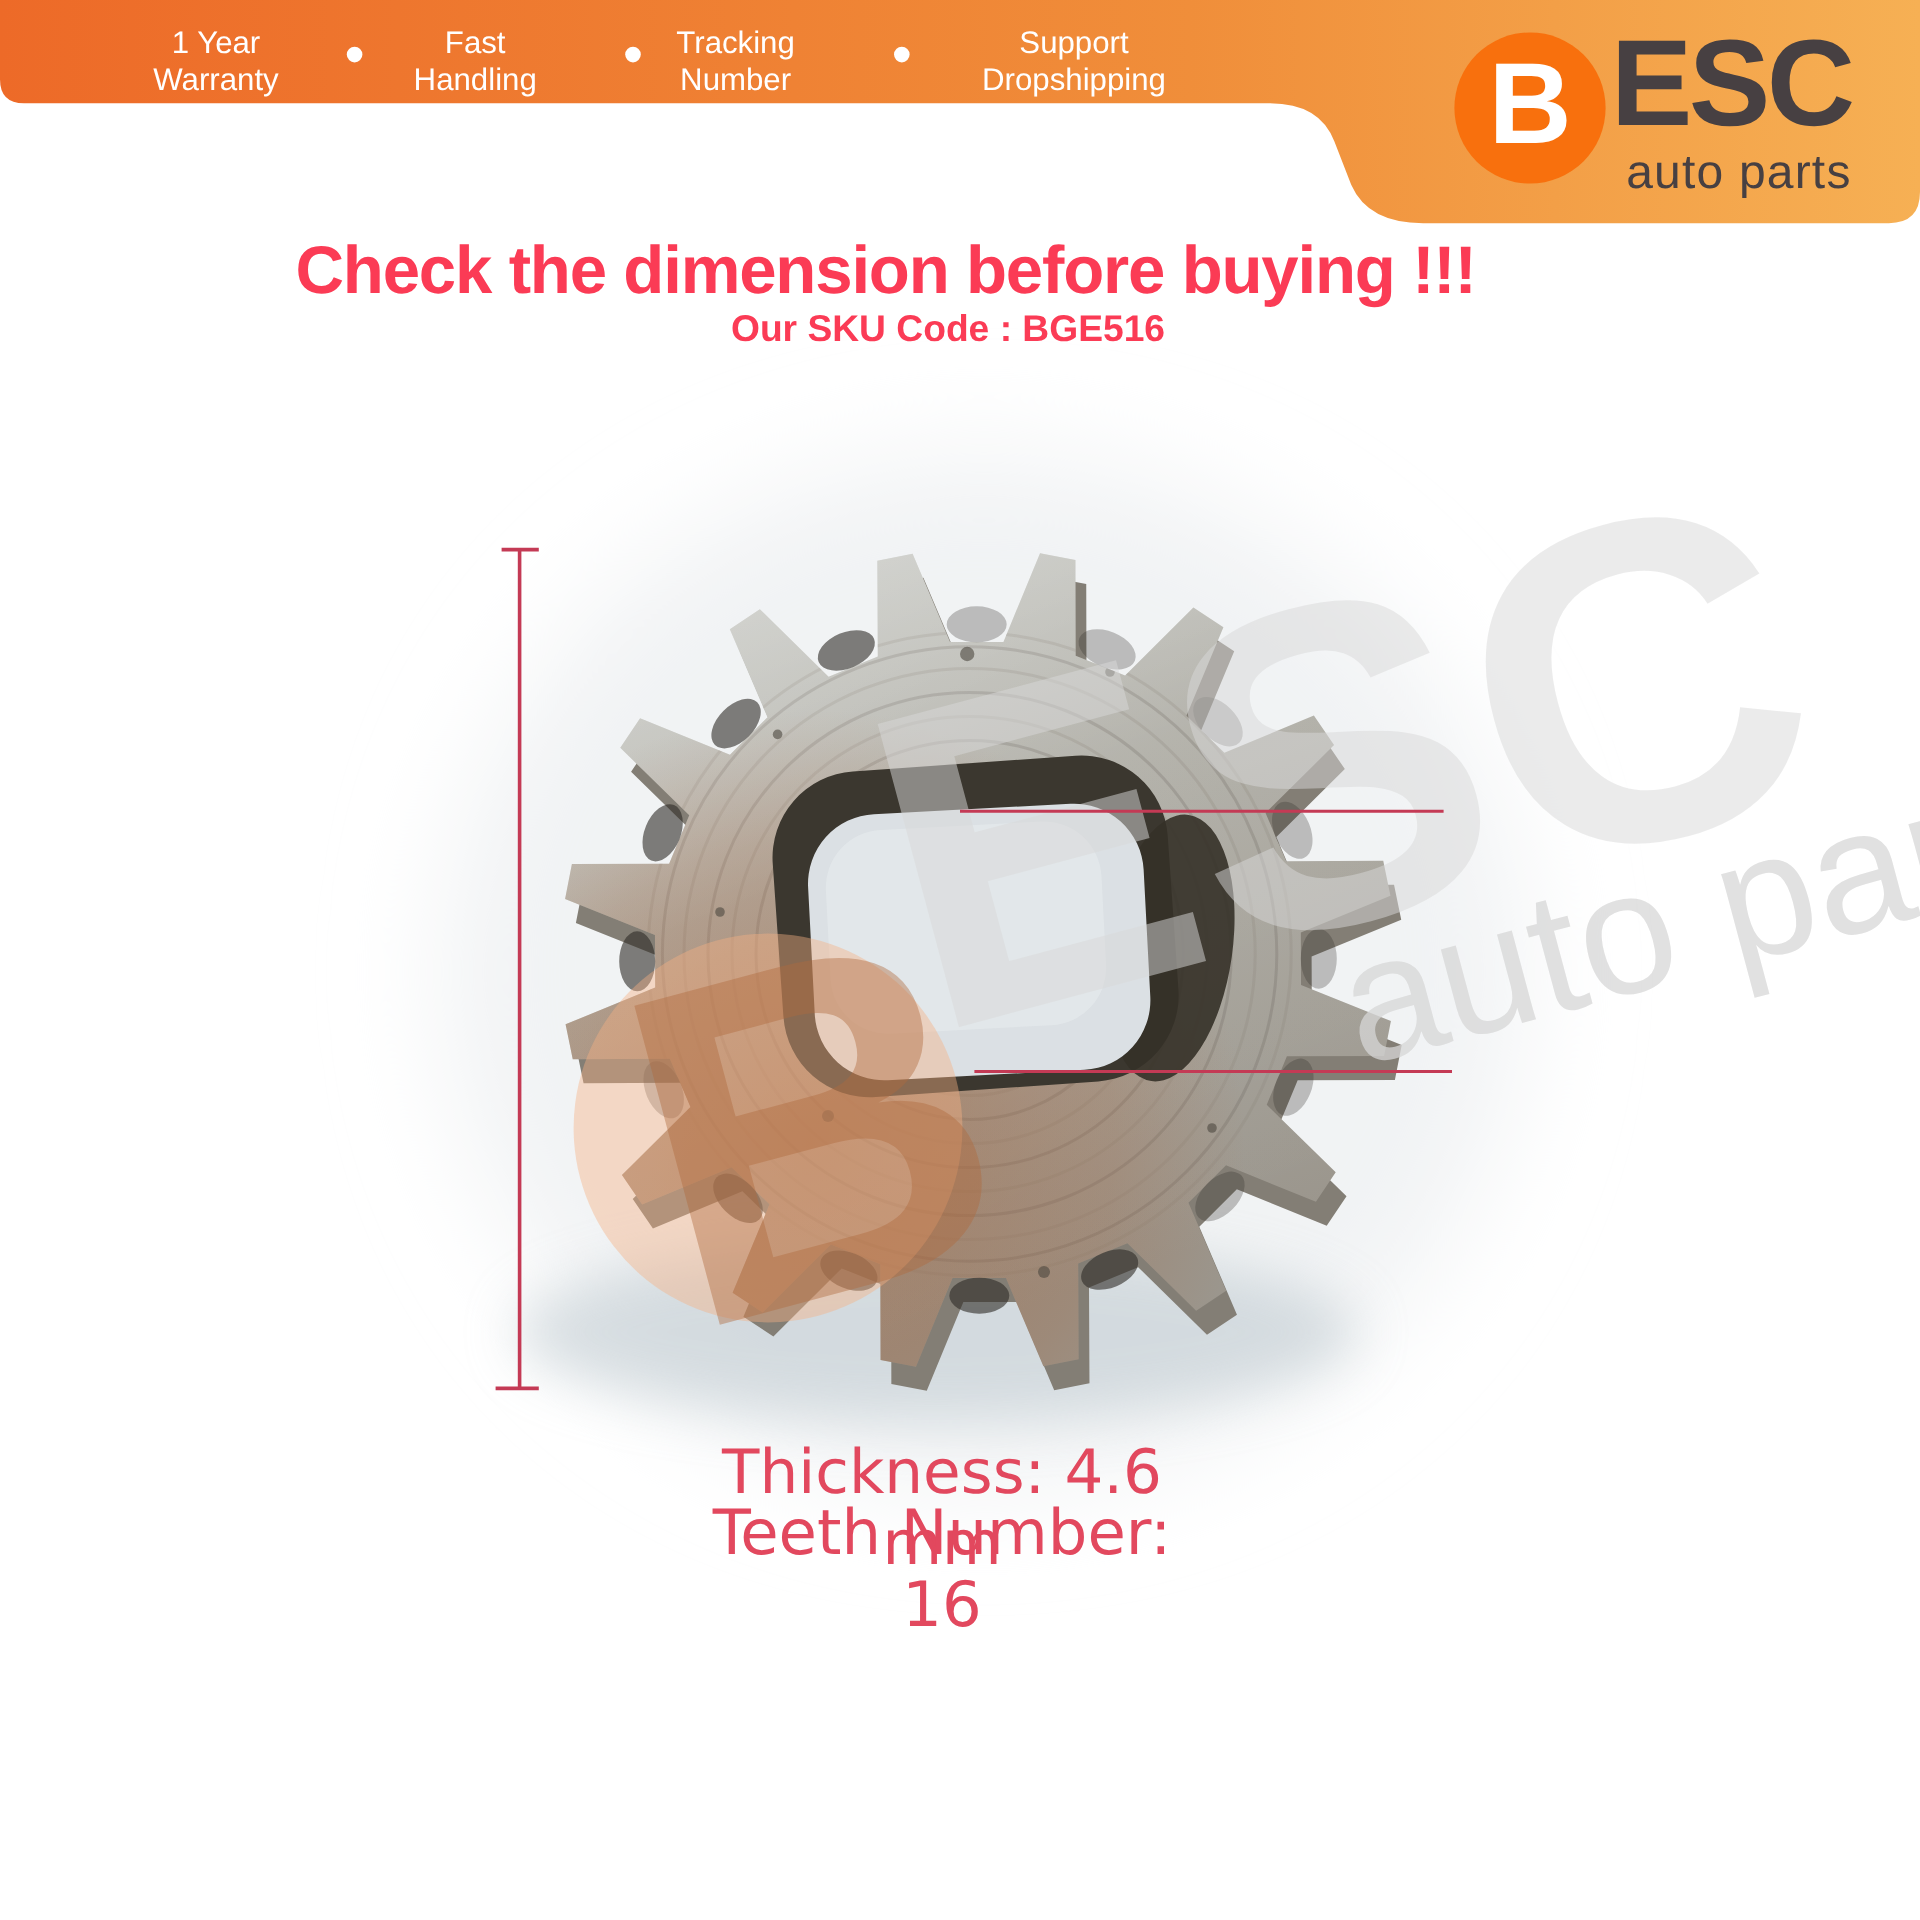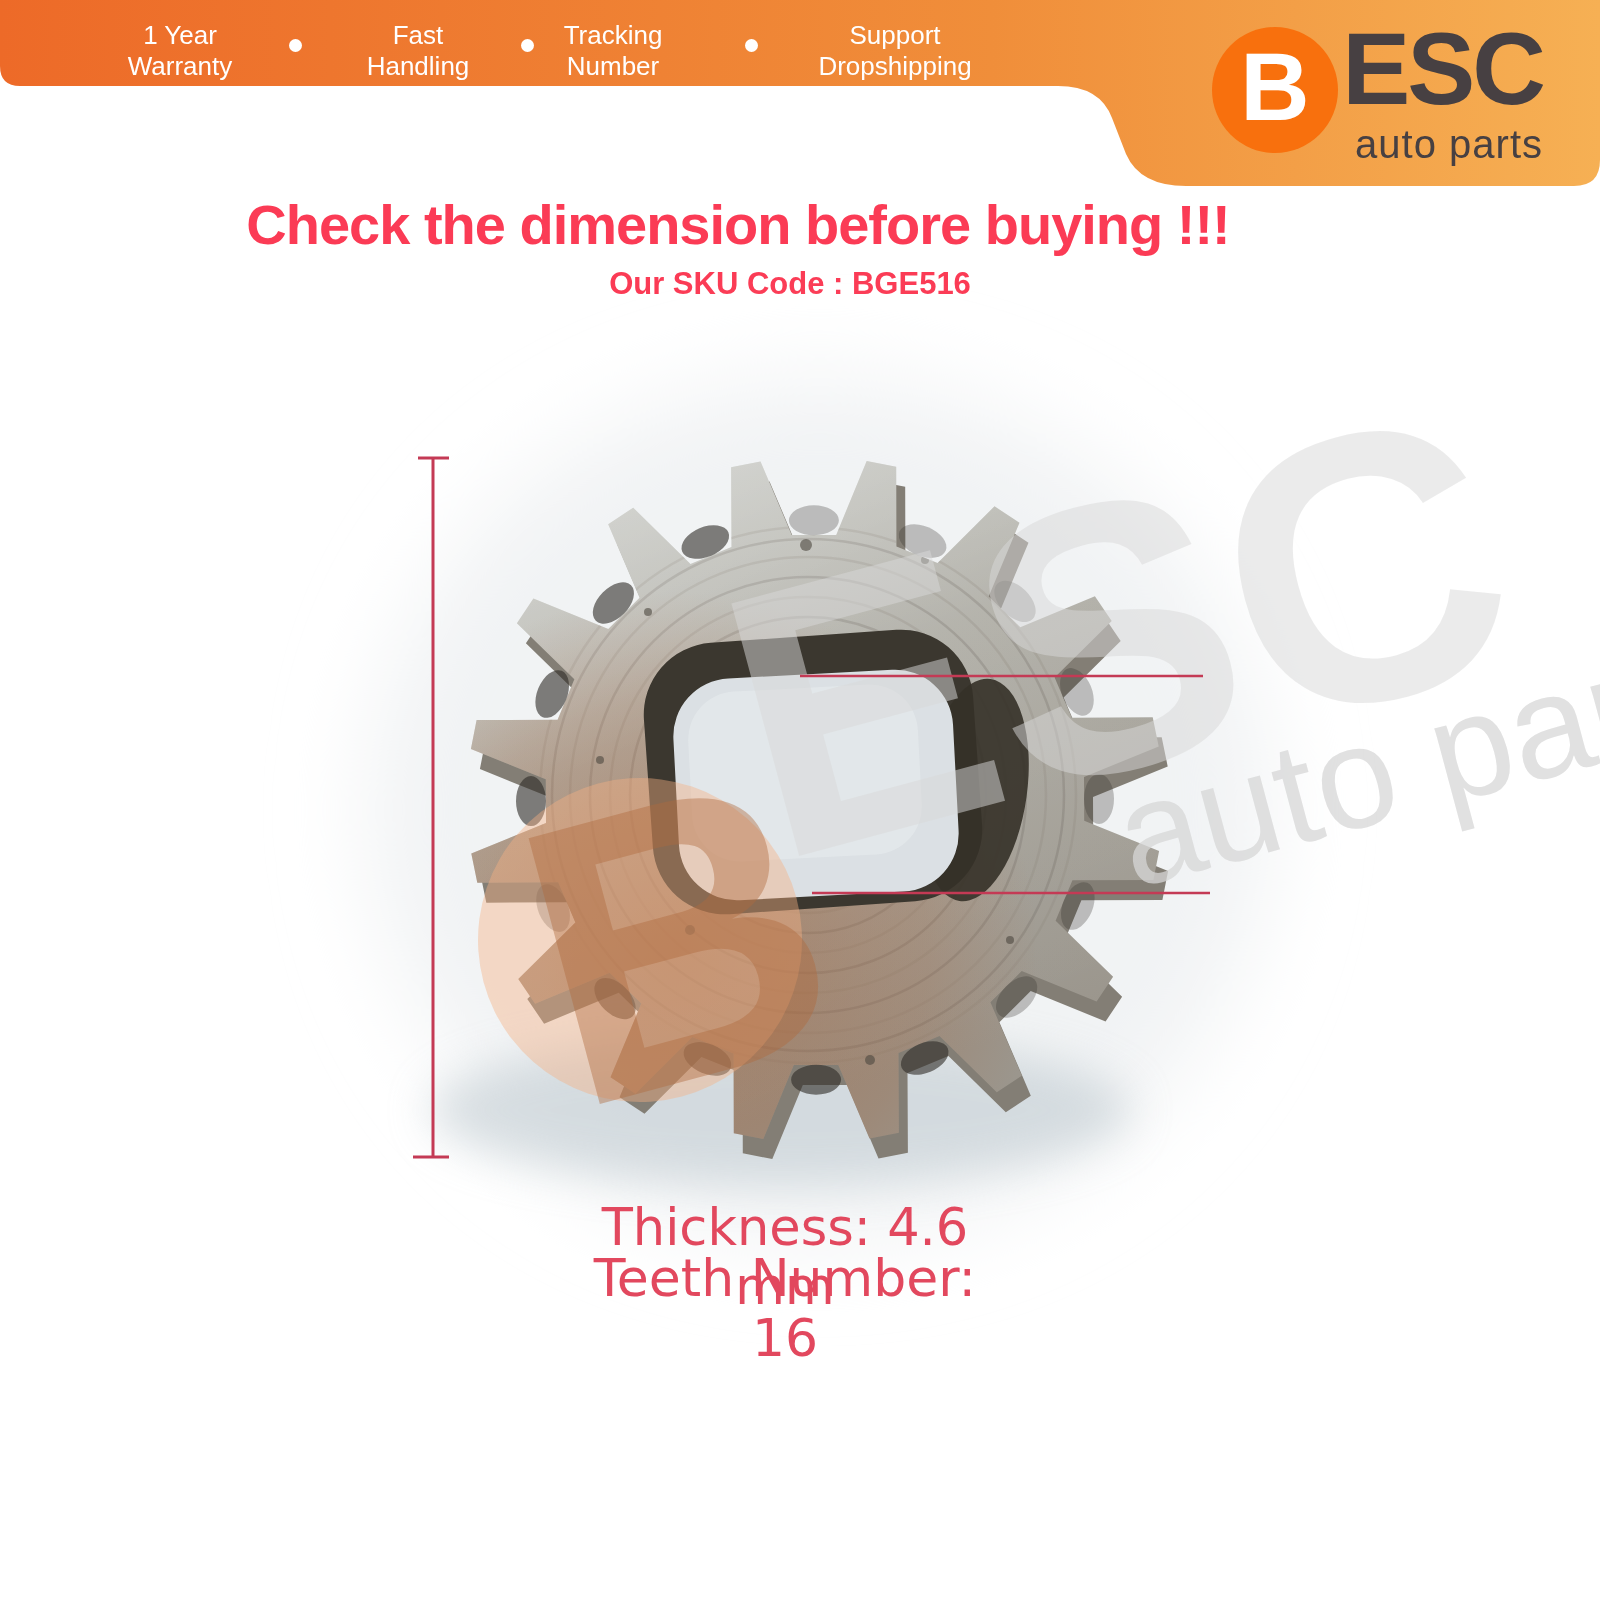--- a/index.html
+++ b/index.html
@@ -13,21 +13,21 @@
   .logo-circle{position:absolute;left:1212px;top:27px;width:126px;height:126px;border-radius:50%;
                background:var(--color-logo_circle,#f8700d);display:flex;align-items:center;justify-content:center;}
   .logo-b{color:#ffffff;font-size:96px;font-weight:bold;line-height:1;padding-bottom:6px;}
   .logo-name{position:absolute;right:57px;top:18px;width:400px;text-align:right;
              color:var(--color-logo_text,#474042);font-size:102px;font-weight:800;letter-spacing:-3px;line-height:1;}
   .logo-tagline{position:absolute;right:57px;top:122px;width:400px;text-align:right;
                 color:var(--color-logo_text,#474042);font-size:40px;font-weight:400;letter-spacing:1px;}
   
   .heading{position:absolute;left:0;top:192px;width:1476px;text-align:center;
            color:var(--color-heading,#fb3b55);font-size:56px;font-weight:800;letter-spacing:-1px;}
-  .sku{position:absolute;left:0;top:266px;width:1580px;text-align:center;
+  .sku{position:absolute;left:0;top:256px;width:1580px;text-align:center;
        color:var(--color-heading,#fb3b55);font-size:31px;font-weight:700;}
   
   .dim-label{position:absolute;color:var(--color-dim_text,#e2485e);
              font-family:"DejaVu Sans",sans-serif;font-weight:400;}
   .dim-diameter{left:120px;top:742px;width:310px;text-align:center;font-size:45px;}
   .dim-hole{left:1155px;top:756px;width:390px;text-align:center;font-size:41px;}
   .dim-thickness{left:555px;top:1198px;width:460px;text-align:center;font-size:51px;}
   .dim-teeth{left:555px;top:1248px;width:460px;text-align:center;font-size:52px;}
   #scene-svg{position:absolute;left:0;top:0;}
 </style>
@@ -46,21 +46,21 @@
     </defs>
     <path d="M0,0 H1600 V160 Q1600,186 1574,186 H1186 Q1140,186 1126,154 L1112,118
              Q1100,86 1058,86 H20 Q0,86 0,66 Z" fill="url(#hdrGrad)"></path>
   </svg>
 
   <div class="banner-item" style="left:60px">
     <div>1 Year</div>
     <div>Warranty</div>
   </div>
   <div class="banner-dot" style="left:289px"></div>
-  <div class="banner-item" style="left:298px">
+  <div class="banner-item" style="left:276px">
     <div>Fast</div>
     <div>Handling</div>
   </div>
   <div class="banner-dot" style="left:521px"></div>
   <div class="banner-item" style="left:493px">
     <div>Tracking</div>
     <div>Number</div>
   </div>
   <div class="banner-dot" style="left:745px"></div>
   <div class="banner-item" style="left:775px">

